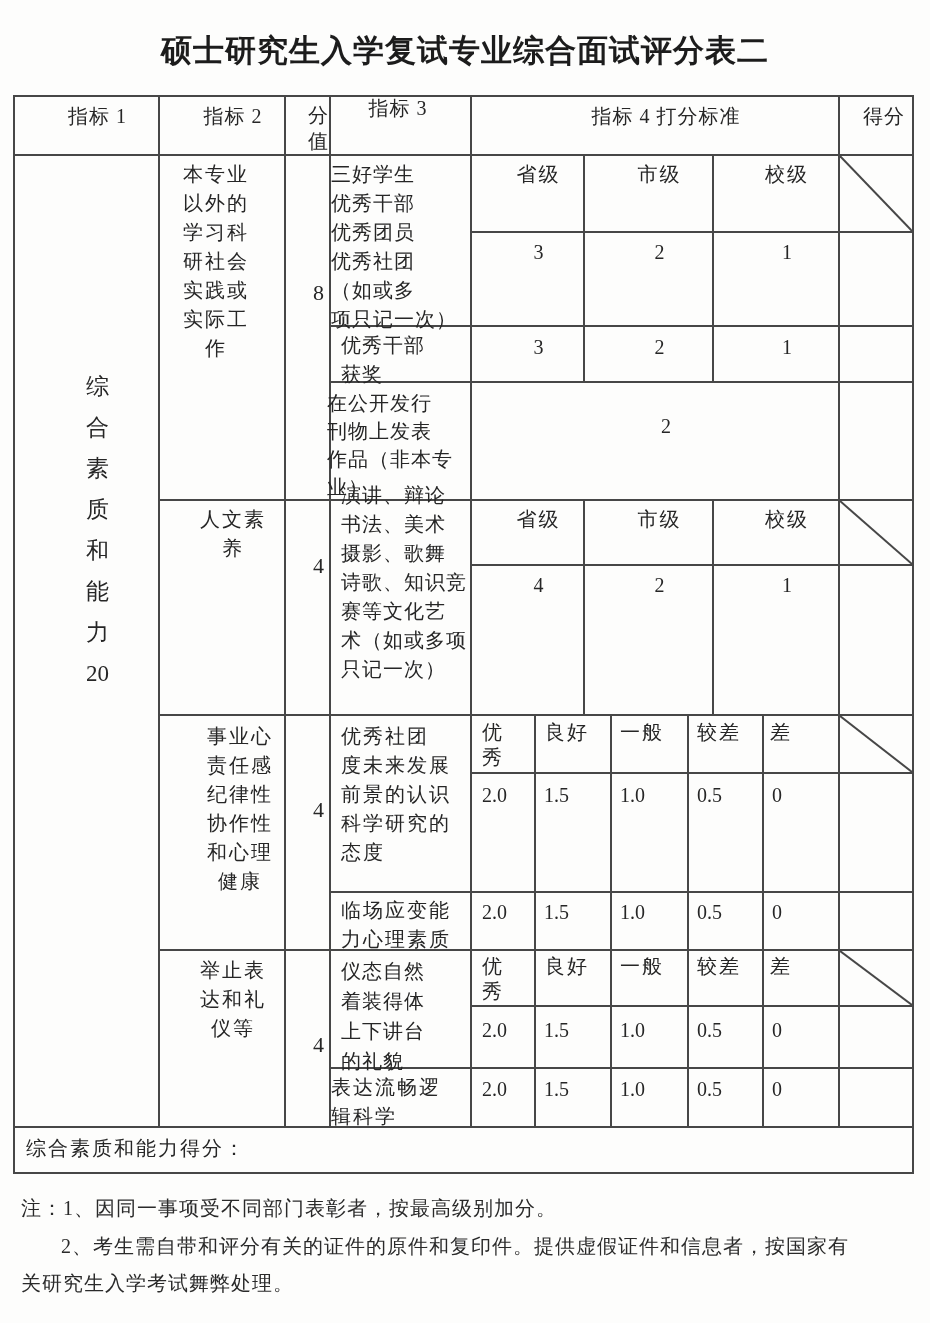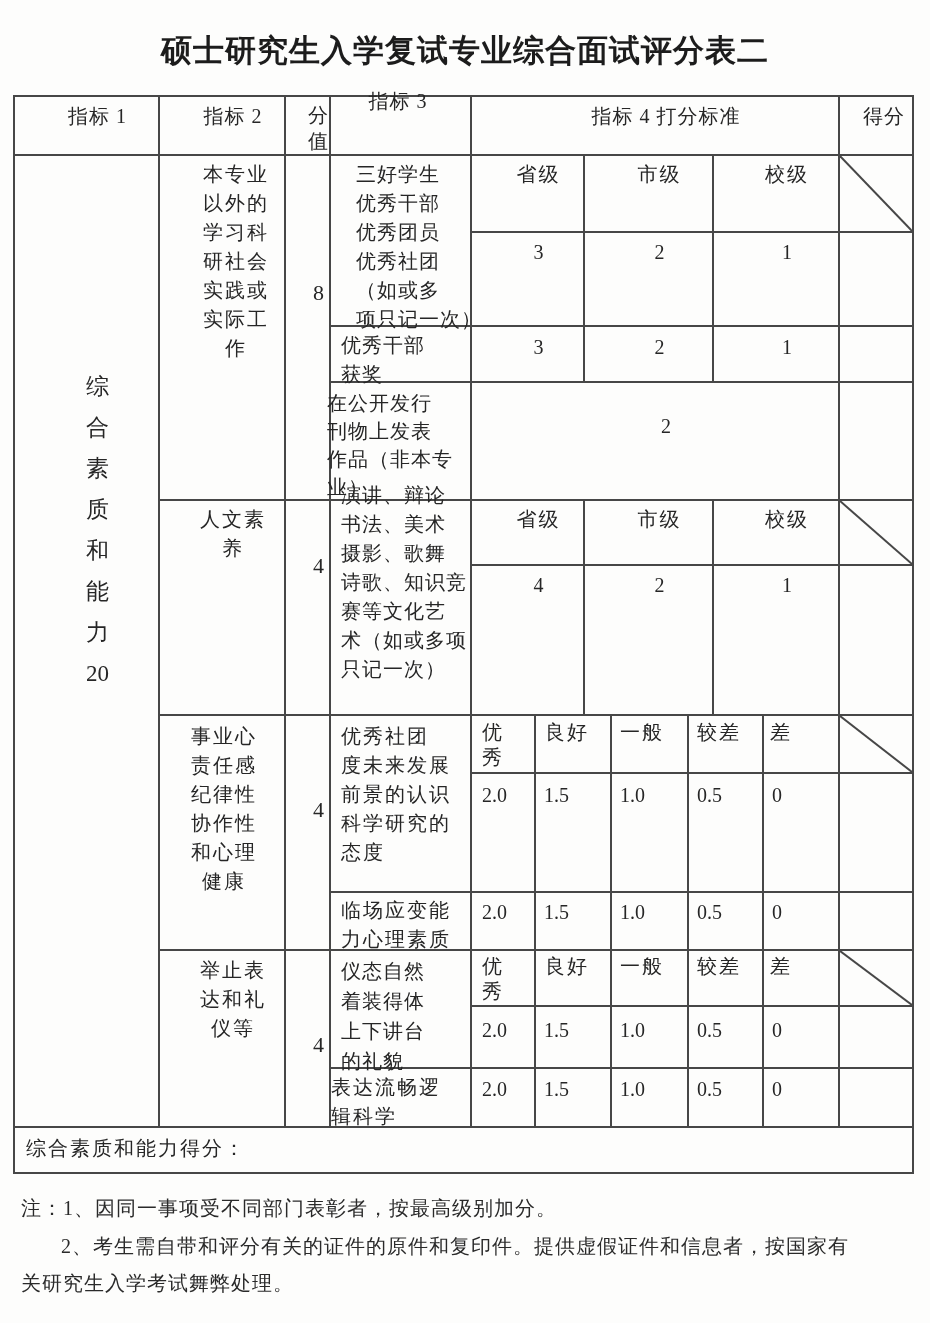--- a/index.html
+++ b/index.html
@@ -90,42 +90,42 @@
         <line x1="0" y1="0" x2="100" y2="100"></line>
       </svg>
     <svg class="diag" style="left:840px;top:951px;width:72px;height:54px" viewBox="0 0 100 100" preserveAspectRatio="none">
         <line x1="0" y1="0" x2="100" y2="100"></line>
       </svg>
 
     <div class="ct c hdr" style="left:13px;top:102px;width:145px">指标 1</div>
     <div class="ct c hdr" style="left:158px;top:102px;width:126px">指标 2</div>
     <div class="ct c hdr" style="left:284px;top:102px;width:45px;line-height:26px">分
 值</div>
-    <div class="ct c hdr" style="left:329px;top:87px;width:114px">指标 3</div>
+    <div class="ct c hdr" style="left:329px;top:94px;width:114px">指标 3</div>
     <div class="ct c hdr" style="left:470px;top:102px;width:368px">指标 4 打分标准</div>
     <div class="ct c hdr" style="left:838px;top:102px;width:68px">得分</div>
 
     <div class="ct c ind1" style="left:13px;top:366px;width:145px">综
 合
 素
 质
 和
 能
 力
 20</div>
 
-    <div class="ct c" style="left:162px;top:160px;width:124px">本专业
+    <div class="ct c" style="left:142px;top:160px;width:124px">本专业
 以外的
 学习科
 研社会
 实践或
 实际工
 作</div>
     <div class="ct c val" style="left:284px;top:278px;width:45px">8</div>
-    <div class="ct i3" style="left:356px;top:160px;width:140px;letter-spacing:1px">三好学生
+    <div class="ct i3" style="left:331px;top:160px;width:140px;letter-spacing:1px">三好学生
 优秀干部
 优秀团员
 优秀社团
 （如或多
 项只记一次）</div>
     <div class="ct c" style="left:470px;top:160px;width:113px">省级</div>
     <div class="ct c" style="left:583px;top:160px;width:129px">市级</div>
     <div class="ct c" style="left:712px;top:160px;width:126px">校级</div>
     <div class="ct c num" style="left:470px;top:238px;width:113px">3</div>
     <div class="ct c num" style="left:583px;top:238px;width:129px">2</div>
@@ -151,21 +151,21 @@
 赛等文化艺
 术（如或多项
 只记一次）</div>
     <div class="ct c" style="left:470px;top:505px;width:113px">省级</div>
     <div class="ct c" style="left:583px;top:505px;width:129px">市级</div>
     <div class="ct c" style="left:712px;top:505px;width:126px">校级</div>
     <div class="ct c num" style="left:470px;top:571px;width:113px">4</div>
     <div class="ct c num" style="left:583px;top:571px;width:129px">2</div>
     <div class="ct c num" style="left:712px;top:571px;width:126px">1</div>
 
-    <div class="ct c" style="left:158px;top:722px;width:108px">事业心
+    <div class="ct c" style="left:174px;top:722px;width:108px">事业心
 责任感
 纪律性
 协作性
 和心理
 健康</div>
     <div class="ct c val" style="left:284px;top:795px;width:45px">4</div>
     <div class="ct i3" style="left:341px;top:722px;width:140px">优秀社团
 度未来发展
 前景的认识
 科学研究的

